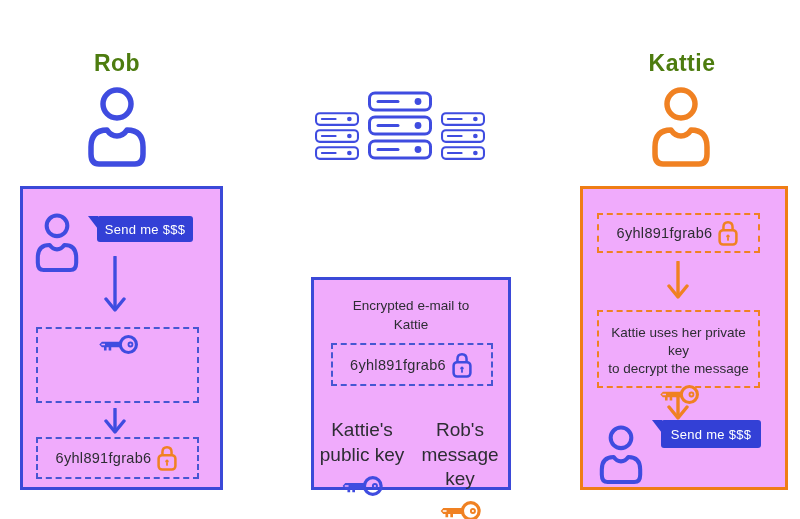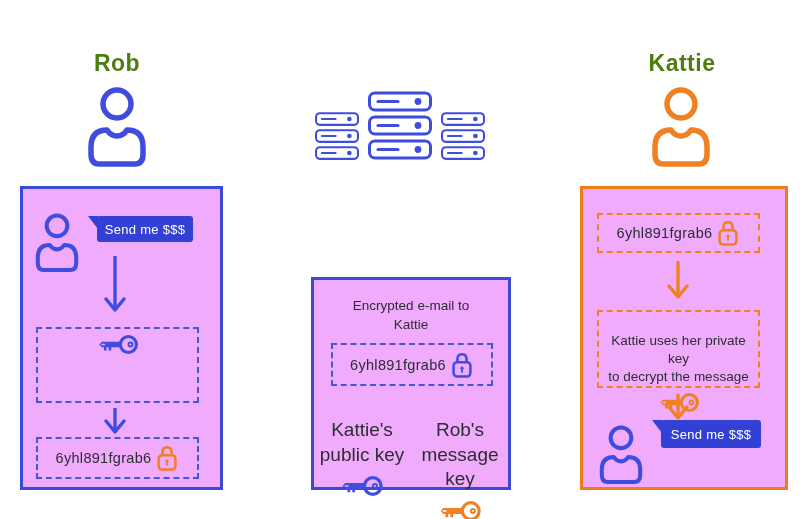--- a/index.html
+++ b/index.html
@@ -29,21 +29,21 @@
   .panel-blue{border:3px solid #3b49d8;}
   .panel-orange{border:3px solid #ef7d15;}
   .p-left{left:20px;top:186px;width:203px;height:304px;}
   .p-center{left:300px;top:277px;width:200px;height:213px;margin-left:11px;}
   .p-right{left:580px;top:186px;width:208px;height:304px;}
 
   
   .dash{position:absolute;box-sizing:border-box;text-align:center;}
   .dash-blue{border:2px dashed #4656d2;}
   .dash-orange{border:2px dashed #f08122;}
-  .step-text{font-size:13.5px;font-weight:500;white-space:pre-line;line-height:1.35;margin-top:20px;}
+  .step-text{font-size:13.5px;font-weight:500;white-space:pre-line;line-height:1.35;margin-top:12px;}
   .cipher-row{display:flex;align-items:center;justify-content:center;gap:4px;height:100%;}
   .cipher{font-size:14.5px;font-weight:500;letter-spacing:.3px;}
 
   
   .bubble{position:absolute;background:#3340d6;color:#fff;font-size:13px;font-weight:500;
           display:flex;align-items:center;justify-content:center;border-radius:3px;letter-spacing:.3px;}
   .bubble::before{content:"";position:absolute;left:-9px;top:0;width:10px;height:13px;
           background:#3340d6;clip-path:polygon(0 0,100% 0,100% 100%);}
 
   

